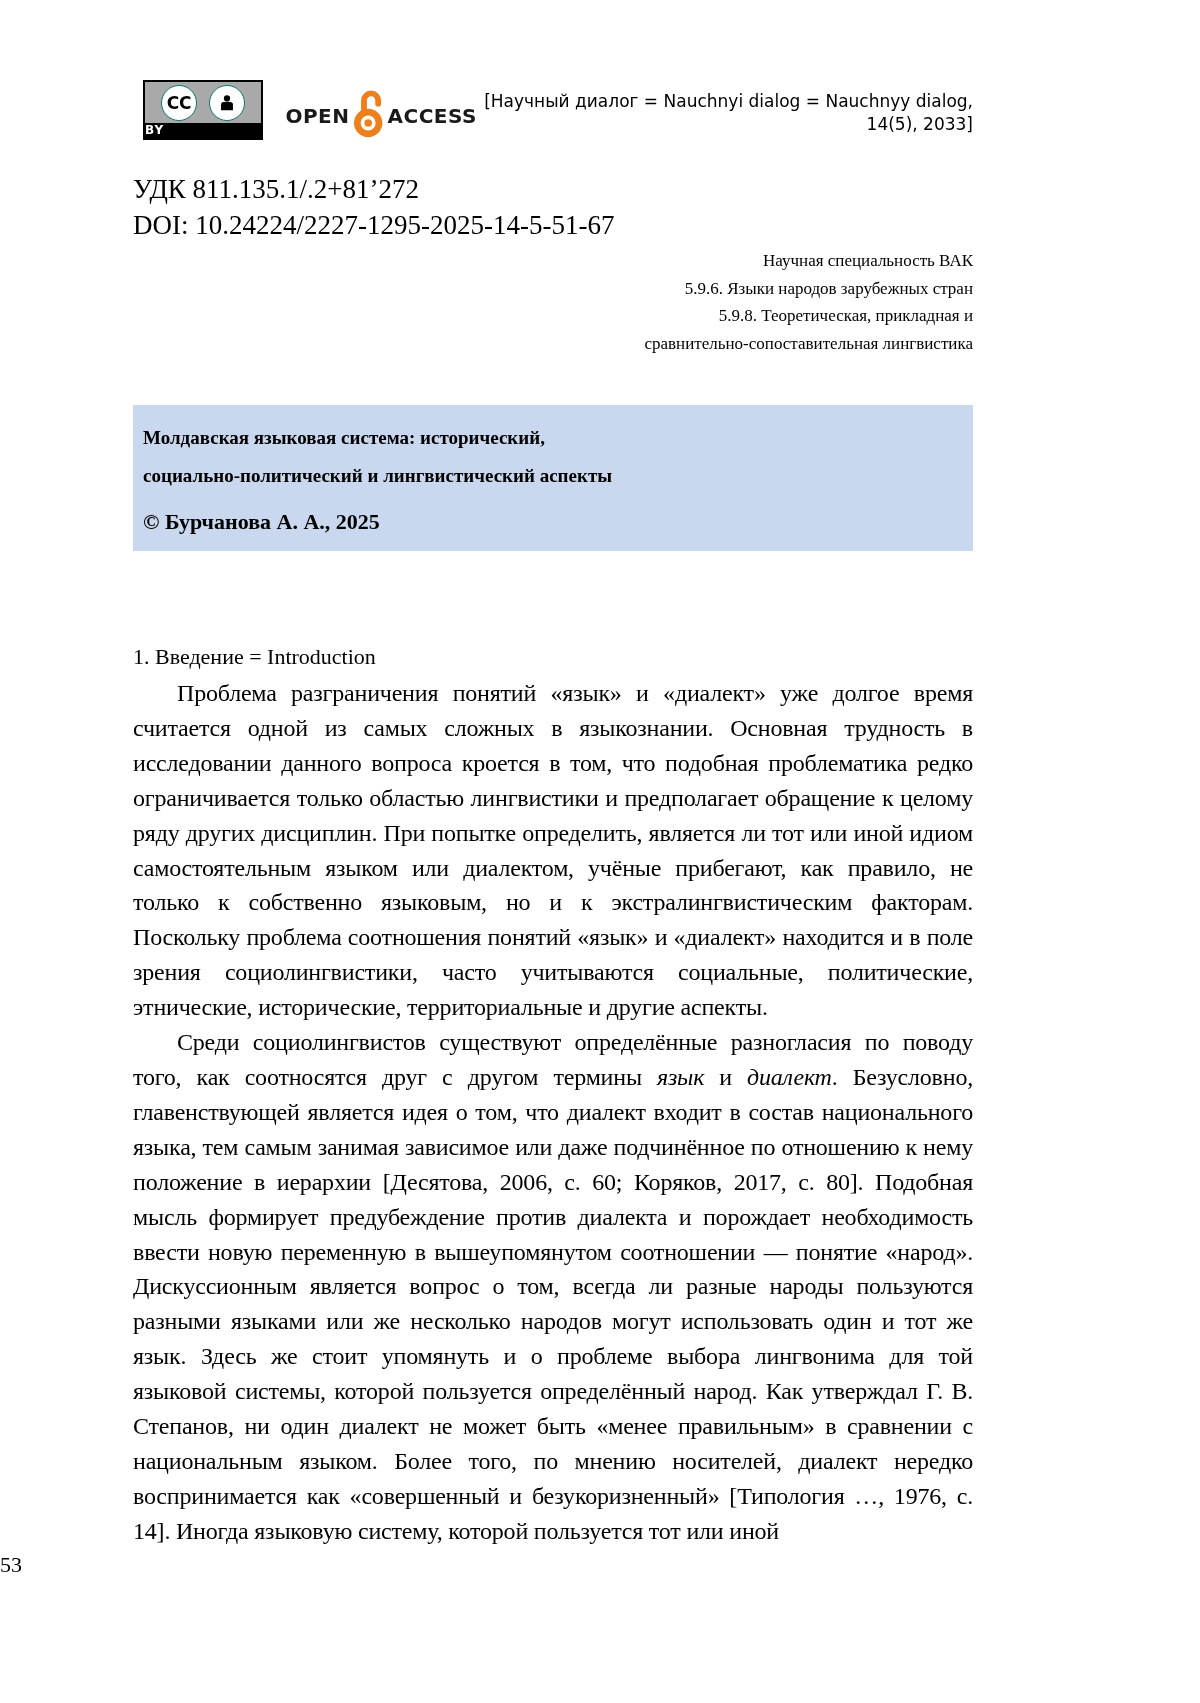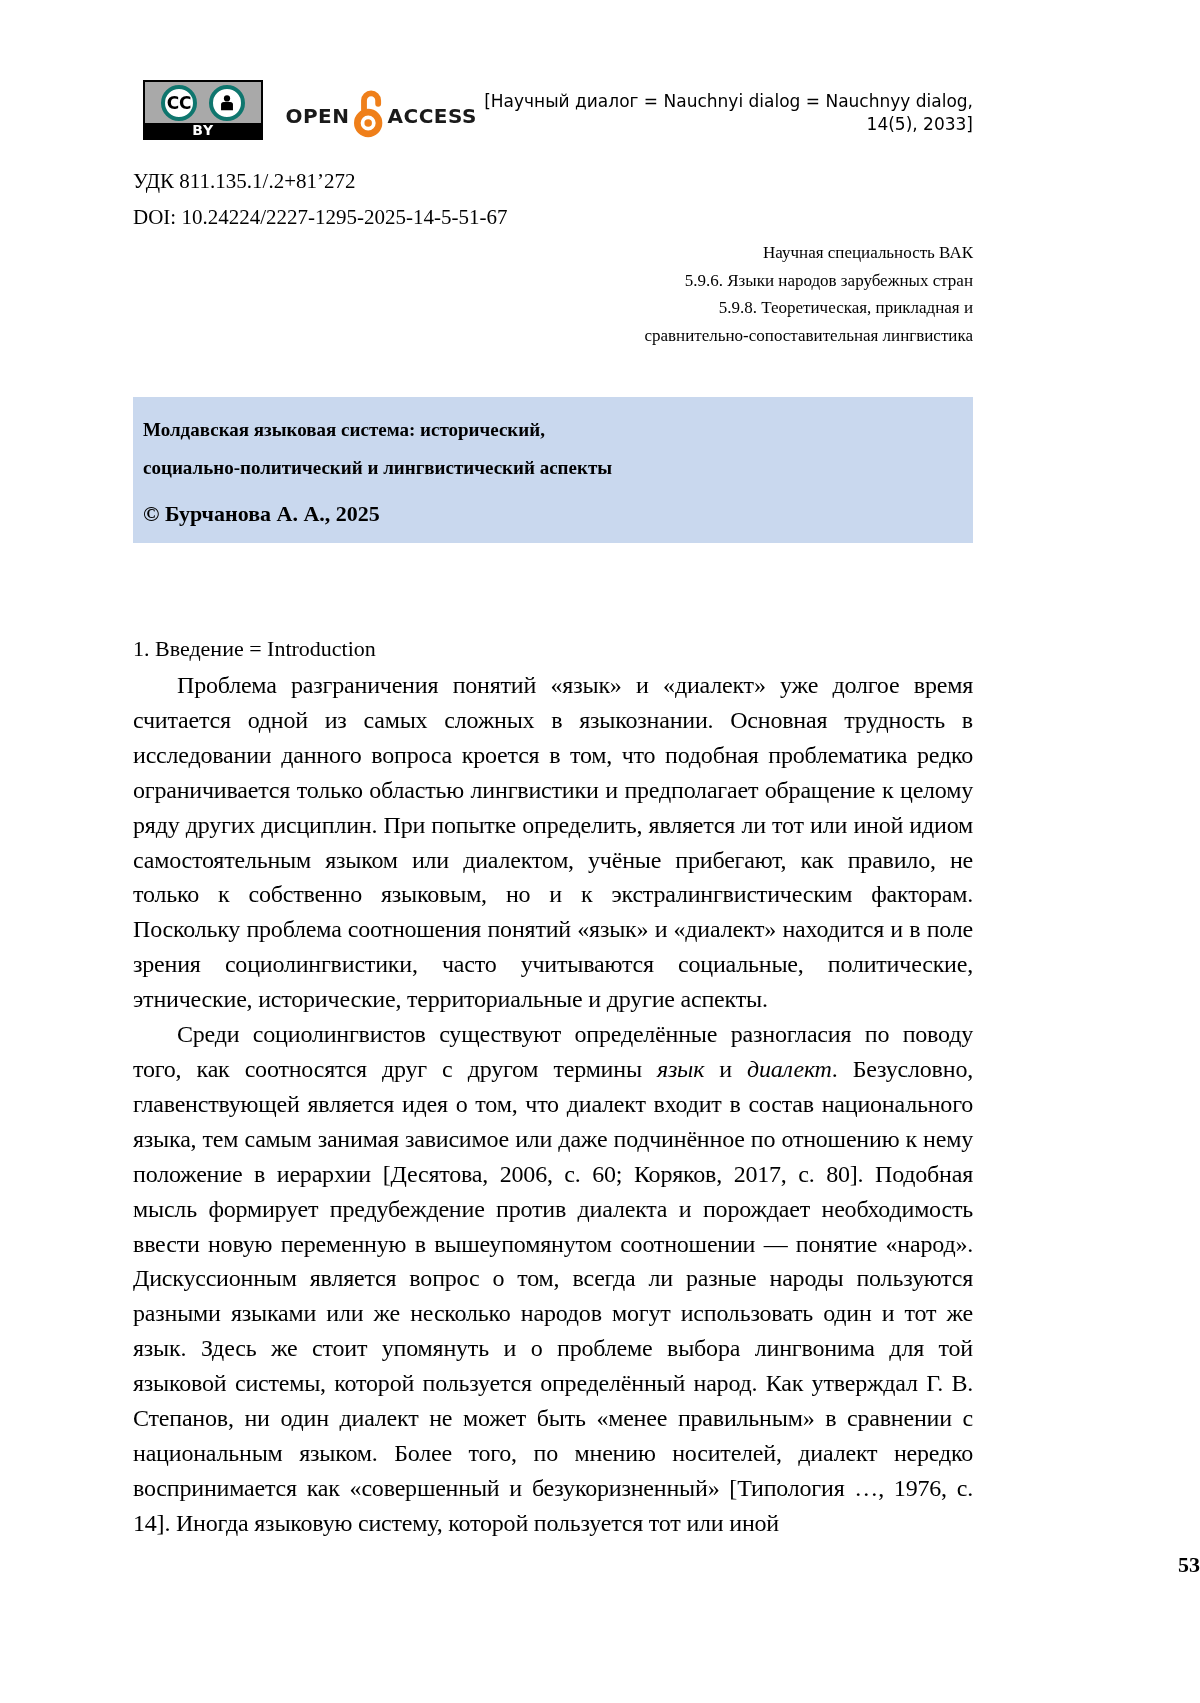--- a/index.html
+++ b/index.html
@@ -36,37 +36,37 @@
     flex: 1;
     display: flex;
     align-items: center;
     justify-content: space-around;
     padding: 2px 10px;
   }
   .cc-circle {
     width: 36px;
     height: 36px;
     border-radius: 50%;
-    border: 4px solid #0f766e;
+    border: 1px solid #0f766e;
     background: #fff;
     display: flex;
     align-items: center;
     justify-content: center;
     font-family: "DejaVu Sans", sans-serif;
     font-weight: bold;
     font-size: 17px;
   }
   .cc-badge-bottom {
     height: 15px;
     background: #000;
     color: #fff;
     font-family: "DejaVu Sans", sans-serif;
     font-weight: bold;
-    font-size: 14px;
-    text-align: center;
+    font-size: 12px;
+    text-align: left;
     line-height: 15px;
     letter-spacing: 1px;
   }
   .oa-logo {
     margin-left: 22px;
     margin-top: 8px;
     display: flex;
     align-items: center;
     gap: 2px;
     font-family: "DejaVu Sans", sans-serif;
@@ -78,22 +78,22 @@
   .journal-ref {
     margin-left: auto;
     text-align: right;
     font-family: "DejaVu Sans", sans-serif;
     font-size: 17px;
     line-height: 23px;
     padding-top: 10px;
   }
   
   .udc-block {
-    margin-top: 20px;
-    font-size: 21px;
+    margin-top: 28px;
+    font-size: 27px;
     line-height: 36px;
   }
   .vak-block {
     margin-top: 4px;
     text-align: right;
     font-size: 17px;
     line-height: 27.5px;
   }
   
   .title-block {
@@ -124,23 +124,22 @@
     text-align: justify;
     text-indent: 44px;
     letter-spacing: -0.2px;
   }
   
   .page-number {
     position: absolute;
     top: 1552px;
     left: 0;
     width: 1200px;
-    text-align: right;
+    text-align: left;
     font-size: 22px;
-    font-weight: bold;
   }
 </style>
 </head>
 <body>
 
 <div class="page">
   <div class="content">
 
     <div class="header-row">
 

